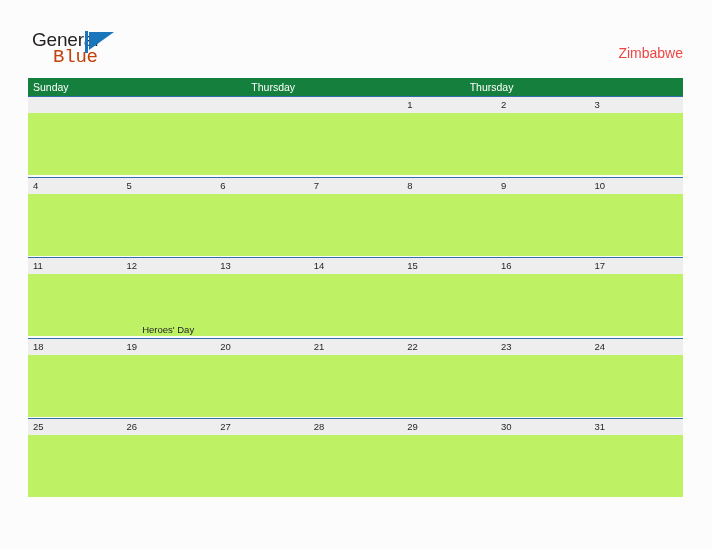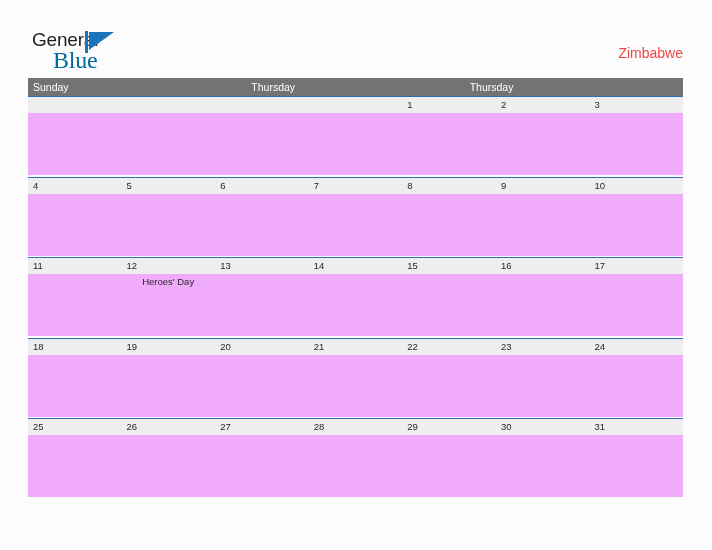--- a/index.html
+++ b/index.html
@@ -42,24 +42,24 @@
     top: 0;
     font-size: 19px;
     letter-spacing: -0.2px;
     color: #231f20;
     font-family: "Liberation Sans", sans-serif;
   }
   .logo-row2 {
     position: absolute;
     left: 21px;
     top: 18px;
-    font-size: 24px;
+    font-size: 19px;
     letter-spacing: -0.2px;
-    color: #0369a1;
-    font-family: Liberation Serif, serif;
+    color: #c2410c;
+    font-family: Liberation Mono, monospace;
   }
   .logo-mark {
     position: absolute;
     left: 53px;
     top: 1px;
     width: 30px;
     height: 22px;
   }
 
   .cal-title {
@@ -89,21 +89,21 @@
     position: absolute;
     left: 28px;
     top: 78px;
     width: 655px;
   }
 
   .weekdays {
     display: flex;
     width: 100%;
     height: 18px;
-    background: #737373;
+    background: #15803d;
   }
   .weekday {
     flex: 1 1 0;
     color: #ffffff;
     font-size: 10.5px;
     line-height: 18px;
     padding-left: 5px;
     font-family: "Liberation Sans", sans-serif;
     white-space: nowrap;
     overflow: hidden;
@@ -119,21 +119,22 @@
     display: flex;
     width: 100%;
     height: 17px;
     background: #eeeeee;
     border-top: 1.5px solid #2f6fad;
   }
   .week-body {
     display: flex;
     width: 100%;
     height: 62px;
-    background: #f0abfc;
+    background: #bef264;
+    align-items: flex-end;
   }
 
   .daynum {
     flex: 1 1 0;
     font-size: 9.5px;
     line-height: 16px;
     color: #262626;
     padding-left: 5px;
     font-family: "Liberation Sans", sans-serif;
   }

